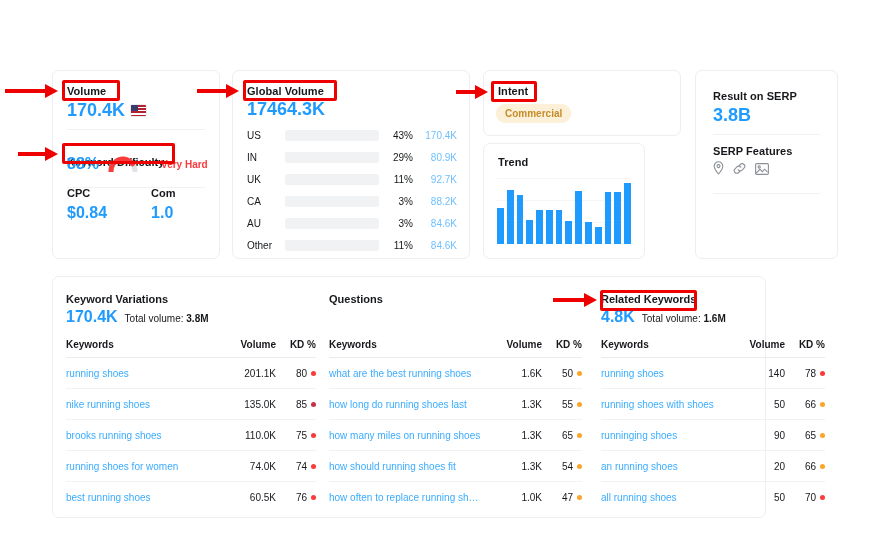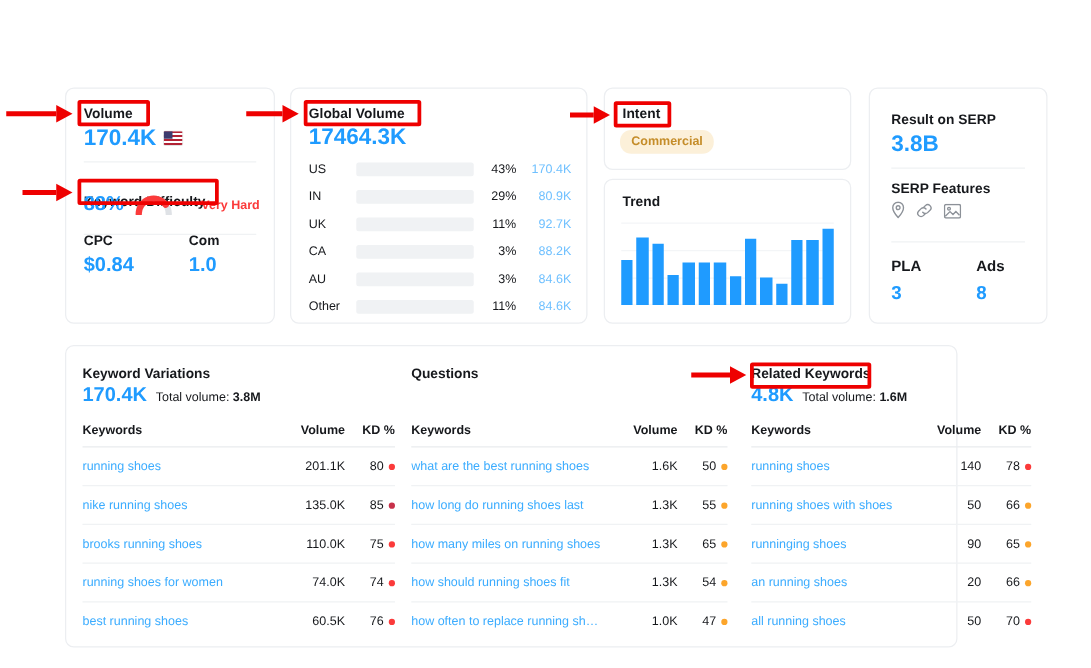--- a/index.html
+++ b/index.html
@@ -75,21 +75,21 @@
   
   #card-intent{left:483px;top:70px;width:198px;height:66px;}
   #card-intent .in-head{position:absolute;left:14px;top:14px;}
   .intent-badge{
     position:absolute;left:12px;top:33px;
     background:#fcf0d9;color:#c58d2a;
     font-size:10px;font-weight:bold;
     padding:4px 9px;border-radius:9px;
   }
   
-  #card-trend{left:483px;top:143px;width:198px;height:116px;}
+  #card-trend{left:483px;top:143px;width:162px;height:116px;}
   #card-trend .tr-head{position:absolute;left:14px;top:12px;}
   .trend-plot{position:absolute;left:13px;right:13px;top:34px;height:66px;}
   .grid-line{position:absolute;left:0;right:0;height:1px;background:#f3f5f7;}
   .bars{position:absolute;left:0;right:0;bottom:0;top:0;display:flex;align-items:flex-end;gap:3px;}
   .tbar{flex:1;background:#1f9bff;}
 
   
   #card-serp{left:695px;top:70px;width:143px;height:189px;}
   #card-serp .sec{position:absolute;left:17px;}
   .serp-head{top:19px;}
@@ -280,32 +280,20 @@
       <span>
         <svg width="14" height="12" viewBox="0 0 14 12" fill="none" stroke="#8c9198" stroke-width="1.1">
           <rect x="0.6" y="0.6" width="12.8" height="10.8" rx="1.2"></rect>
           <circle cx="4.2" cy="4" r="1.1"></circle>
           <path d="M1.2 10 5 6.3l2.4 2.3 2.3-2.4 2.9 3"></path>
         </svg>
       </span>
     </div>
     <div class="divider serp-div2"></div>
 
-    <div class="sec pla-block">
-      <div class="mini-grid">
-        <div>
-          <div class="pla-lbl">PLA</div>
-          <div class="pla-val">3</div>
-        </div>
-        <div>
-          <div class="pla-lbl">Ads</div>
-          <div class="pla-val">8</div>
-        </div>
-      </div>
-    </div>
   </div>
 
   <div class="card" id="panel-tables">
 
     <div class="tcol" id="col-variations">
       <div class="tbl-title">Keyword Variations</div>
       <div class="tbl-sum">
         <span class="num">170.4K</span>
         <span class="tv"><span>Total volume:</span>
           <b>3.8M</b></span>

